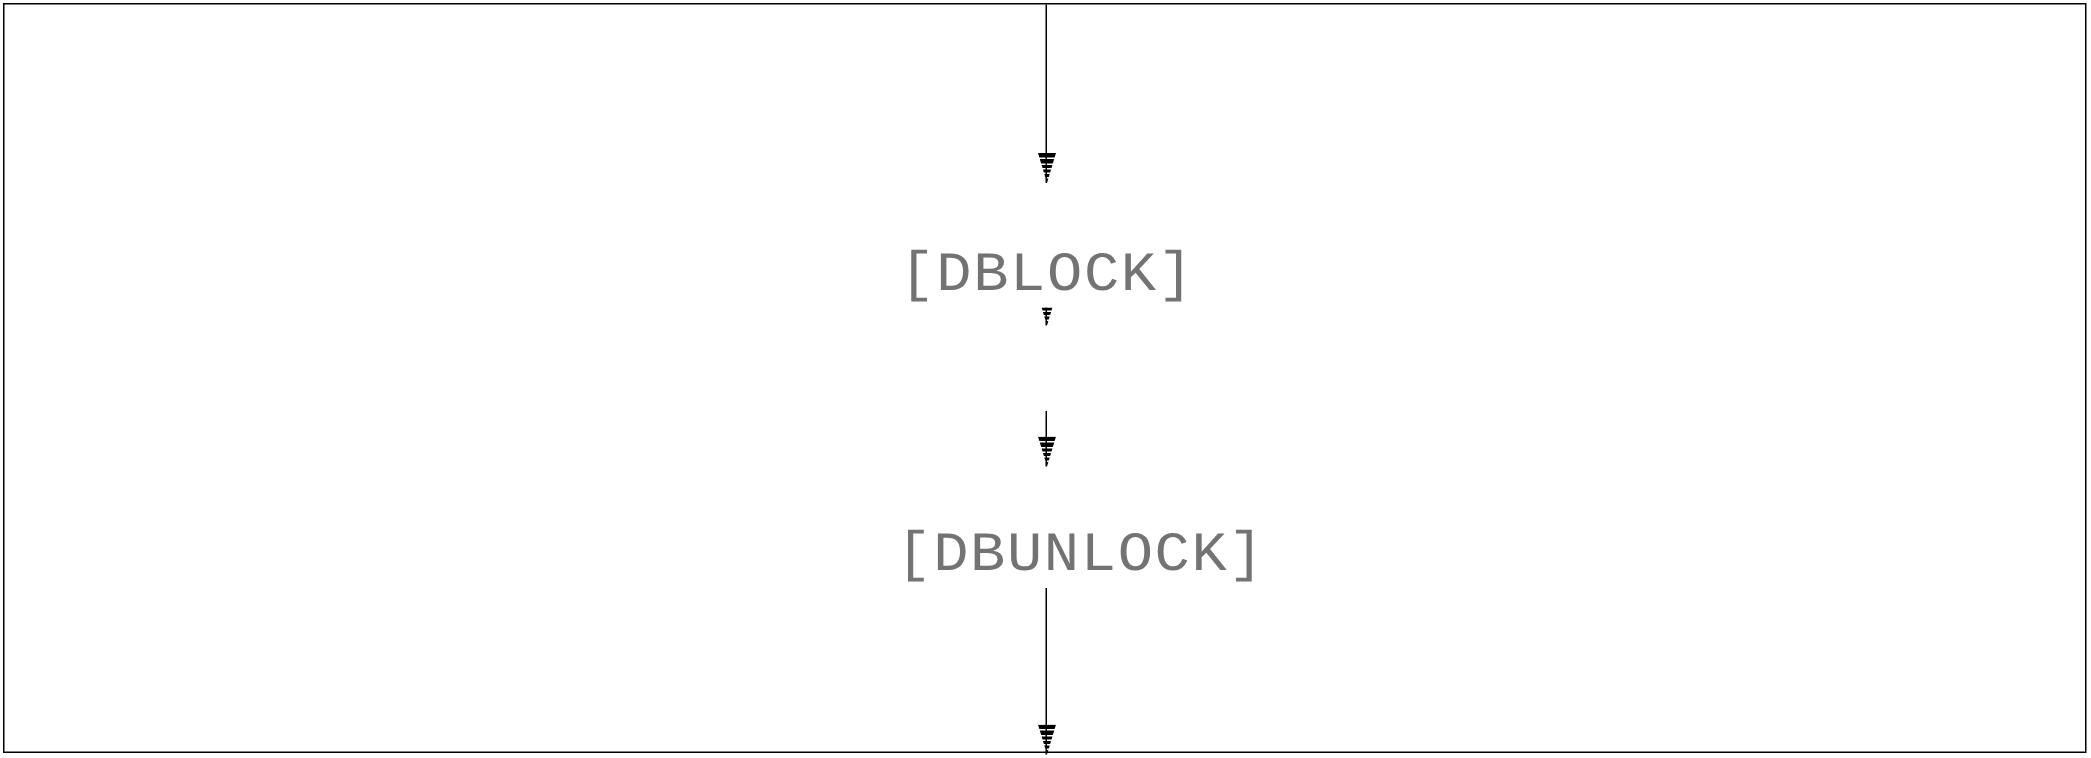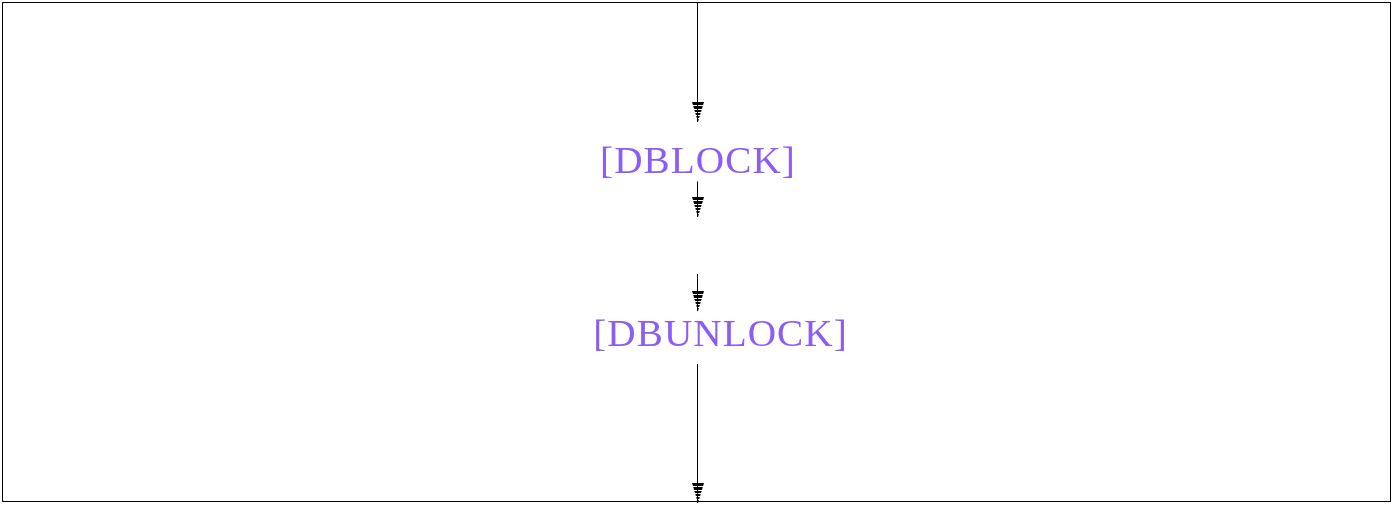--- a/index.html
+++ b/index.html
@@ -38,26 +38,27 @@
     position: absolute;
     width: 14px;
     height: 20px;
     line-height: 0;
   }
   
   .node-label {
     position: absolute;
     transform: translate(-50%, -50%);
     white-space: nowrap;
-    color: #8b5cf6;
+    color: #737373;
     background: #ffffff;
-    font-family: Liberation Serif, serif;
+    font-family: Liberation Mono, monospace;
     font-weight: 300;
     letter-spacing: 1px;
     padding: 0 4px;
+    margin-top: 24px;
     -webkit-text-stroke: 0;
   }
   
   .node-label span {
     display: inline-block;
     transform: scaleX(1.06);
     transform-origin: center;
   }
 </style>
 </head>
@@ -142,17 +143,17 @@
         <rect x="0" y="17" width="14" height="3" fill="#000"></rect>
       </g>
     </svg>
   </div>
 
   <div class="node-label" style="left:698px; top:160px; font-size:37px;">
     <span>[DBLOCK]</span>
   </div>
 
 
-  <div class="node-label" style="left:701px; top:333px; font-size:37px;padding-left:43px;">
+  <div class="node-label" style="left:701px; top:347px; font-size:37px;padding-left:43px;">
     <span>[DBUNLOCK]</span>
   </div>
 
 </div>
 
 </body></html>

